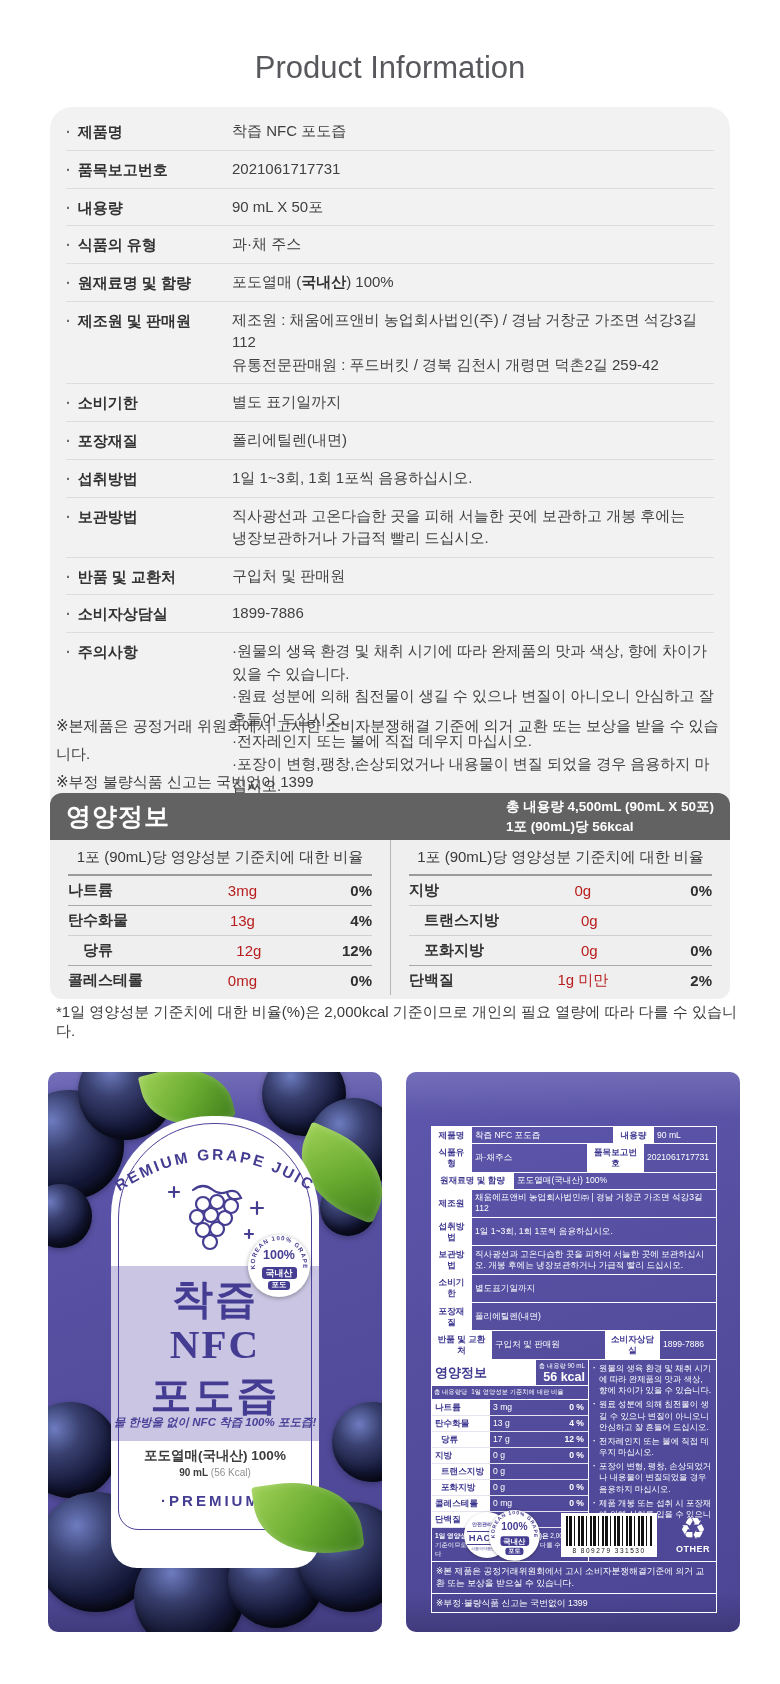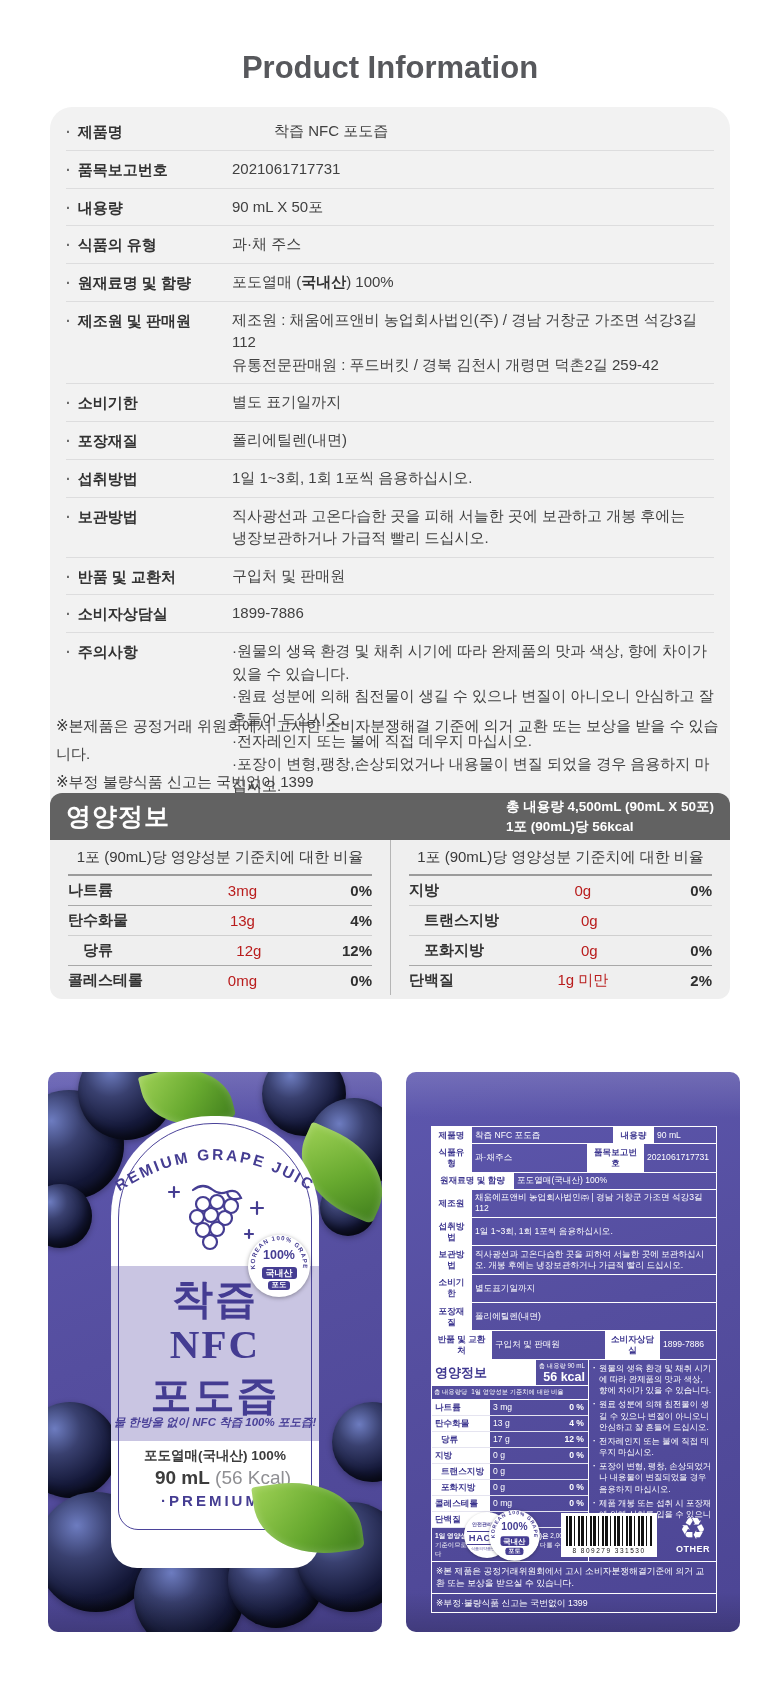--- a/index.html
+++ b/index.html
@@ -1,27 +1,27 @@
 <!DOCTYPE html>
 <html><head>
 <meta charset="utf-8">
 <style>
   html,body{margin:0;padding:0;background:#fff;}
   body{font-family:"Liberation Sans","DejaVu Sans",sans-serif;width:780px;}
   #page{position:relative;width:780px;height:1684px;background:#fff;overflow:hidden;}
 
   
   #page-title{position:absolute;top:50px;left:0;width:780px;text-align:center;
-    font-size:31px;font-weight:bold;color:#57585c;letter-spacing:0px;margin:0;}
+    font-size:31px;font-weight:normal;color:#57585c;letter-spacing:0px;margin:0;}
 
   
   #info-card{position:absolute;left:50px;top:107px;width:680px;background:#f2f2f2;
     border-radius:22px;padding:6px 0;box-sizing:border-box;}
   .info-row{display:flex;margin:0 16px;padding:7px 0;border-top:1px solid #ddddde;}
-  .info-row:first-child{border-top:none;gap:42px;}
+  .info-row:first-child{border-top:none;}
   .info-label{width:166px;flex:0 0 166px;font-weight:bold;color:#323232;font-size:15px;line-height:1.45;padding-top:1px;}
   .info-label .dot{color:#6a6a6a;font-weight:bold;margin-right:7px;font-size:14px;}
   .info-value{flex:1;color:#414141;font-size:15px;line-height:1.5;white-space:pre-line;}
   .info-value b{font-weight:bold;color:#333;}
   .caution-line{display:block;}
 
   
   #page-notes{position:absolute;left:56px;top:712px;width:670px;color:#3c3c3c;font-size:15px;line-height:1.85;}
 
   
@@ -68,21 +68,21 @@
     border:1.5px solid #4b4399;border-radius:95px 95px 20px 20px;}
   .arc-svg{position:absolute;left:0;top:8px;width:100%;height:70px;z-index:6;}
   .arc-svg text{fill:#453d92;font-weight:bold;font-size:15.5px;letter-spacing:2.5px;}
   #grape-icon{position:absolute;left:50%;top:62px;transform:translateX(-50%);z-index:6;}
   .ftitle{position:absolute;left:0;width:100%;text-align:center;color:#443c92;font-weight:bold;
     font-size:41px;z-index:6;letter-spacing:2px;}
   #fscript{position:absolute;left:0;top:299px;width:100%;text-align:center;color:#4a4198;
     font-size:11.5px;font-style:italic;z-index:6;font-weight:bold;}
   #fingred{position:absolute;left:0;top:331px;width:100%;text-align:center;color:#3c3c3c;
     font-size:13.5px;font-weight:bold;z-index:6;}
-  #fvol{position:absolute;left:8px;top:351px;width:100%;text-align:center;font-size:19px;z-index:6;color:#8f8f93;}
+  #fvol{position:absolute;left:0;top:351px;width:100%;text-align:center;font-size:10px;z-index:6;color:#8f8f93;}
   #fvol b{color:#3c3c3c;}
   #fprem{position:absolute;left:0;top:376px;width:100%;text-align:center;color:#453d92;
     font-size:15px;font-weight:bold;letter-spacing:3px;z-index:6;}
 
   
   .badge{position:absolute;width:62px;height:62px;border-radius:50%;background:#fff;z-index:8;
     box-shadow:0 1px 4px rgba(0,0,0,.35);text-align:center;}
   .badge svg{position:absolute;left:0;top:0;}
   .badge svg text{fill:#453d92;font-size:6.2px;font-weight:bold;letter-spacing:1px;}
   .badge .b1{margin-top:14px;font-size:12.5px;font-weight:bold;color:#453d92;line-height:1;}
@@ -259,20 +259,21 @@
           <span class="nut-pct">0%</span>
         </div>
         <div class="nut-row div-strong">
           <span class="nut-name">단백질</span>
           <span class="nut-amt">1g 미만</span>
           <span class="nut-pct">2%</span>
         </div>
       </div>
   </div>
 
+  <div id="footnote">*1일 영양성분 기준치에 대한 비율(%)은 2,000kcal 기준이므로 개인의 필요 열량에  따라 다를 수 있습니다.</div>
 
   <div id="pouches">
 
     <div class="pouch" id="pouch-front">
 
       <div class="grape" style="left:-34px;top:18px;width:110px;height:110px;"></div>
       <div class="grape" style="left:30px;top:-28px;width:96px;height:96px;"></div>
       <div class="grape" style="left:-20px;top:112px;width:64px;height:64px;"></div>
       <div class="leaf" style="left:96px;top:-6px;width:86px;height:62px;transform:rotate(-14deg);"></div>
       <div class="grape" style="right:36px;top:-20px;width:84px;height:84px;"></div>

